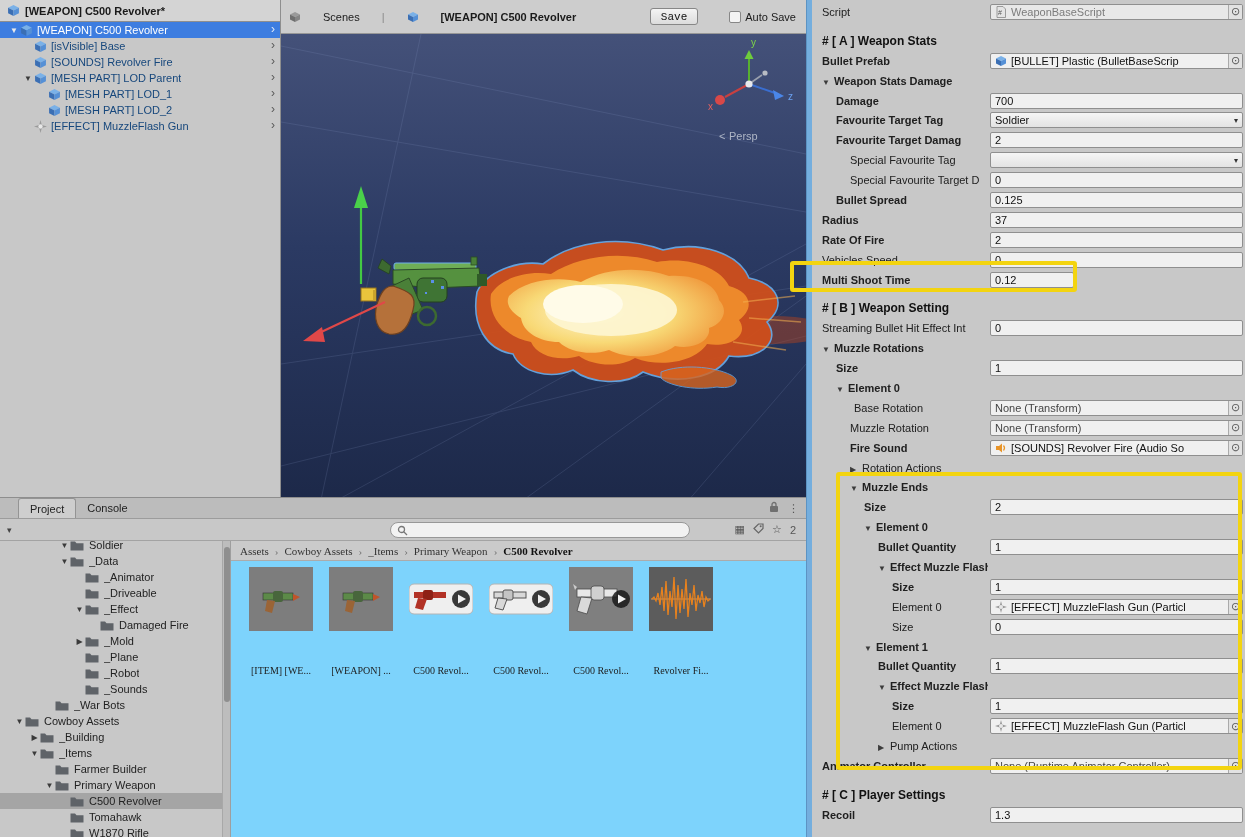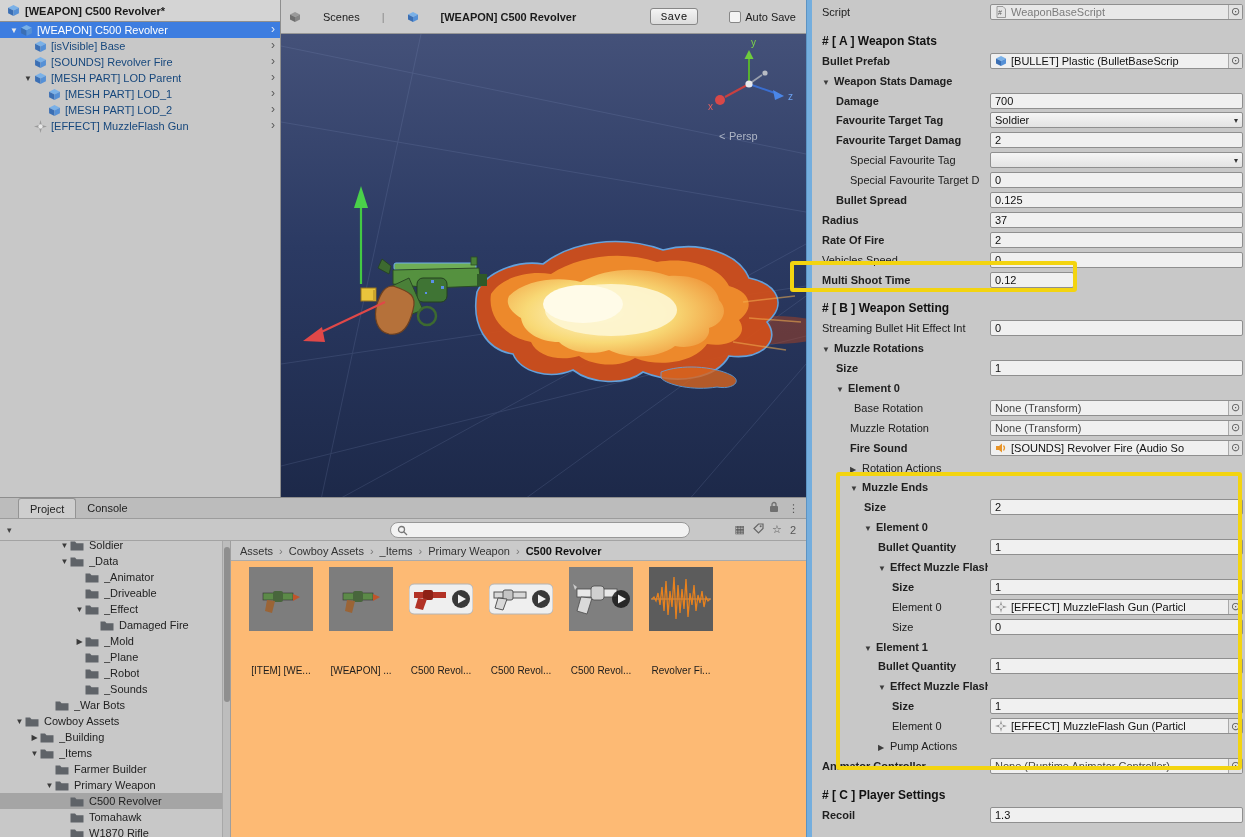--- a/index.html
+++ b/index.html
@@ -39,21 +39,21 @@
 .ptab.active{background:#cecece;border:1px solid #949494;border-bottom:none;border-radius:3px 3px 0 0;}
 #p-tabs .right{position:absolute;right:7px;top:3px;display:flex;gap:9px;align-items:center;color:#555;}
 #p-toolbar{height:22px;background:#c8c8c8;border-bottom:1px solid #a3a3a3;position:relative;display:flex;align-items:center;}
 #create-arrow{margin-left:7px;color:#444;font-size:9px;}
 #searchbox{position:absolute;left:390px;top:3px;width:300px;height:16px;background:#f2f2f2;border:1px solid #989898;border-radius:8px;color:#777;}
 #searchbox .mag{position:absolute;left:6px;top:2px;}
 #p-toolbar .ticons{position:absolute;right:10px;display:flex;gap:8px;align-items:center;color:#555;}
 #p-tree{position:absolute;left:0;top:43px;width:222px;bottom:0;overflow:hidden;}
 #tree-scroll{position:absolute;left:222px;top:43px;width:8px;bottom:0;background:#bdbdbd;border-left:1px solid #a8a8a8;}
 #tree-thumb{position:absolute;left:1px;top:6px;width:6px;height:155px;background:#8f8f8f;border-radius:3px;}
-#p-assets{position:absolute;left:230px;top:43px;right:0;bottom:0;background:#fdba74;border-left:1px solid #9e9e9e;}
+#p-assets{position:absolute;left:230px;top:43px;right:0;bottom:0;background:#7dd3fc;border-left:1px solid #9e9e9e;font-family:Liberation Serif, serif;}
 #breadcrumb{height:20px;display:flex;align-items:center;padding-left:9px;gap:6px;border-bottom:1px solid #ababab;background:#cacaca;color:#333;}
 #breadcrumb .sep{color:#777;}
 #breadcrumb .crumb.last{font-weight:bold;color:#111;}
 .t-row{height:16px;display:flex;align-items:center;color:#222;}
 .t-row.sel{background:#a5a5a5;}
 .t-row .tri{width:11px;font-size:8px;color:#3a3a3a;text-align:center;flex:none;}
 .t-row .fico{width:14px;height:11px;flex:none;margin-right:5px;}
 .t-row .fico svg{display:block;width:14px;height:11px;}
 .t-row .lbl{white-space:nowrap;overflow:hidden;}
 #asset-grid{position:absolute;left:18px;top:26px;display:flex;gap:16px;}

